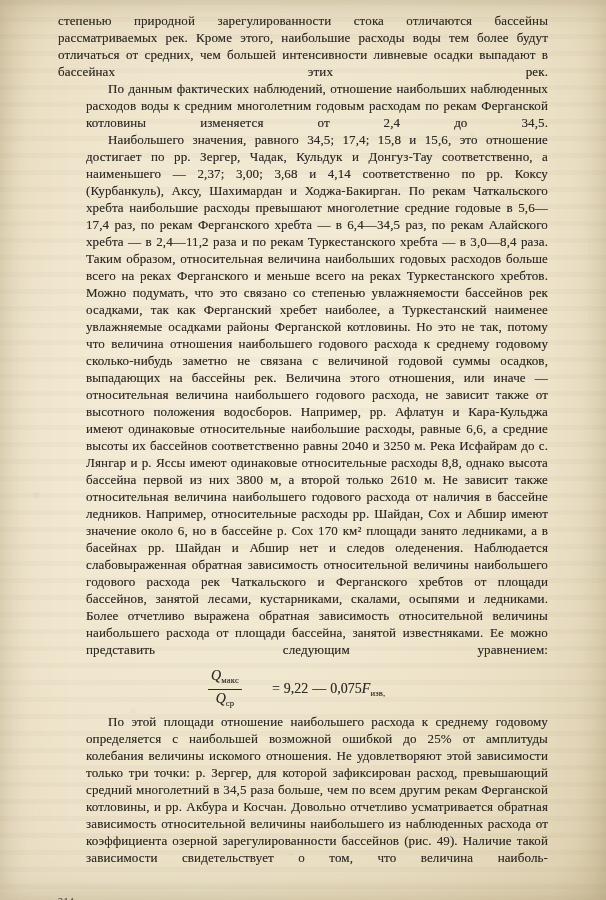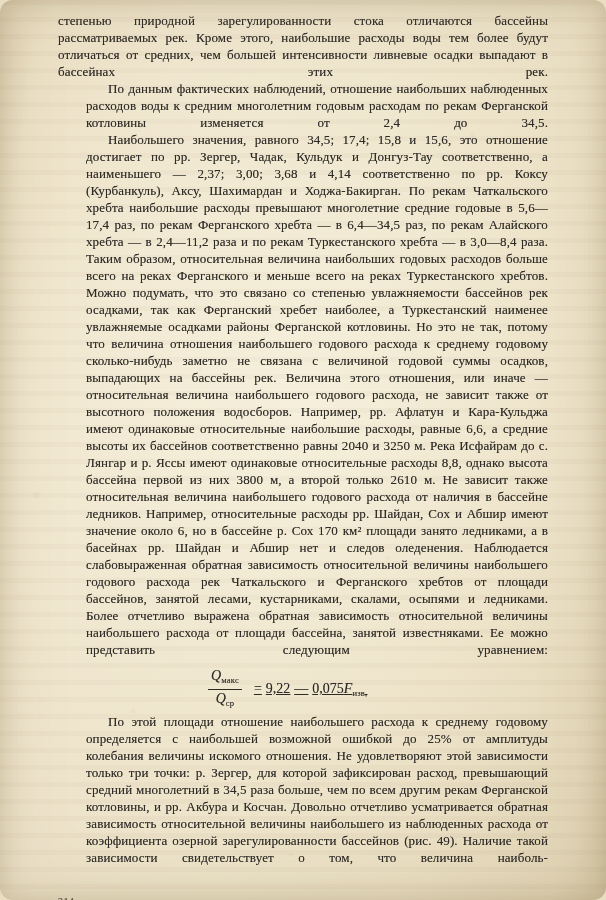--- a/index.html
+++ b/index.html
@@ -29,21 +29,20 @@
         rgba(176,156,114,0.16) 100%),
       linear-gradient(103deg,
         #ded0b2 0%,
         #e9ddc1 7%,
         #ece1c8 24%,
         #eae0c5 52%,
         #e7dbbe 76%,
         #e0d3b4 93%,
         #d6c8a6 100%);
     overflow: hidden;
-    border-radius: 13px;
   }
 
   
   #grain {
     position: absolute;
     inset: 0;
     pointer-events: none;
     opacity: .5;
     background-image:
       radial-gradient(circle at 12% 8%, rgba(168,146,103,.16) 0 2px, transparent 3px),
@@ -145,22 +144,21 @@
     font-family: "Liberation Serif", "DejaVu Serif", serif;
   }
   .msub {
     font-size: 8.6px;
     font-style: normal;
     vertical-align: -3px;
     letter-spacing: .2px;
   }
   .formula .rhs {
     white-space: nowrap;
-    margin-left: 2px;
-    text-decoration: underline;
+    margin-left: 20px;
   }
   .formula .op {
     margin: 0 4px;
   }
   .inline-var {
     font-style: italic;
   }
   .inline-sub {
     font-size: 8.6px;
     vertical-align: -3px;

